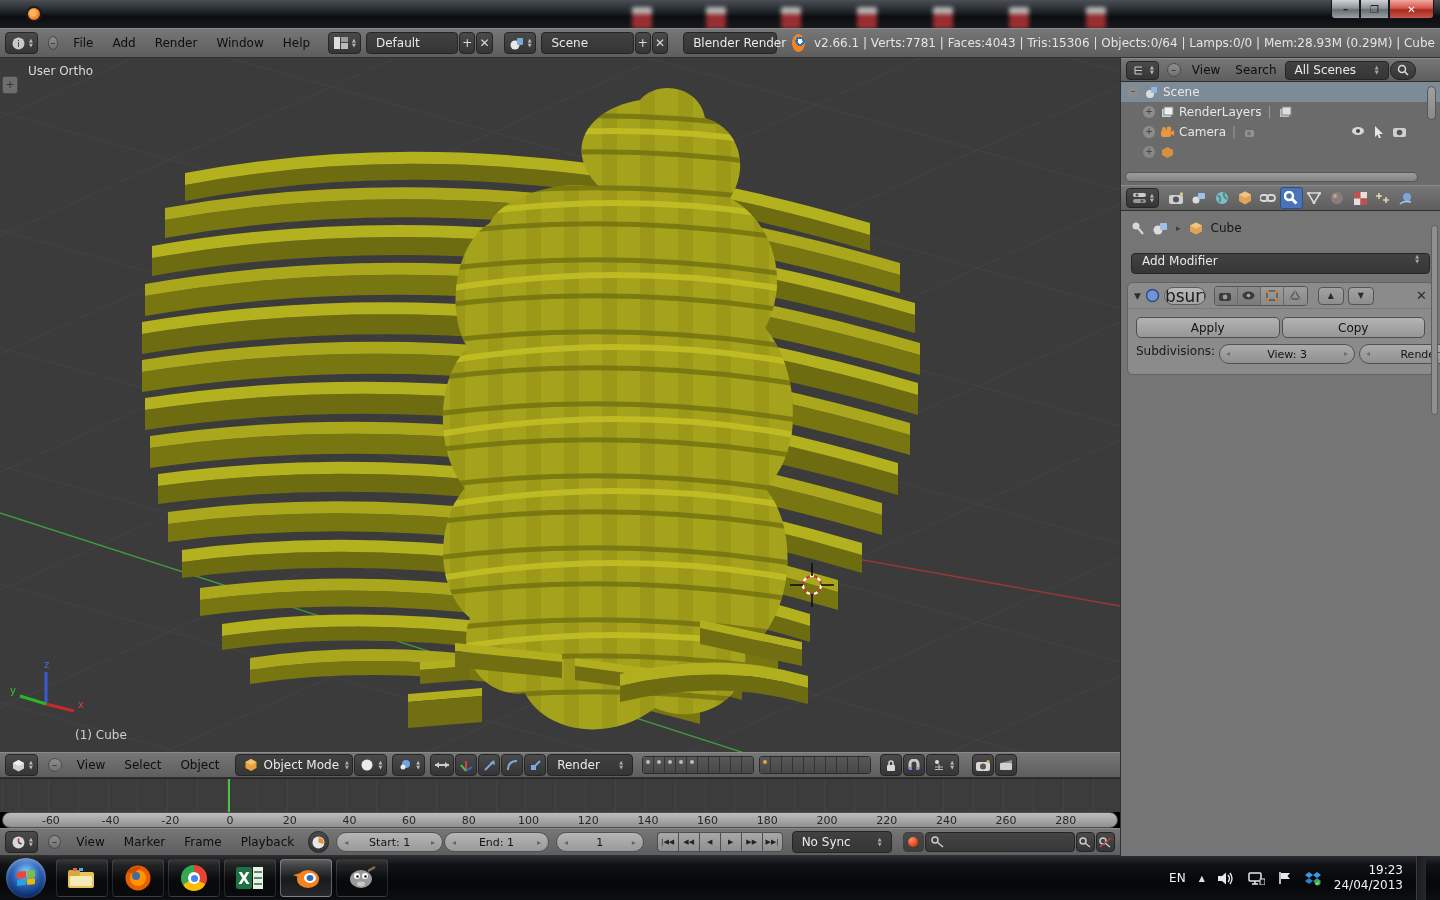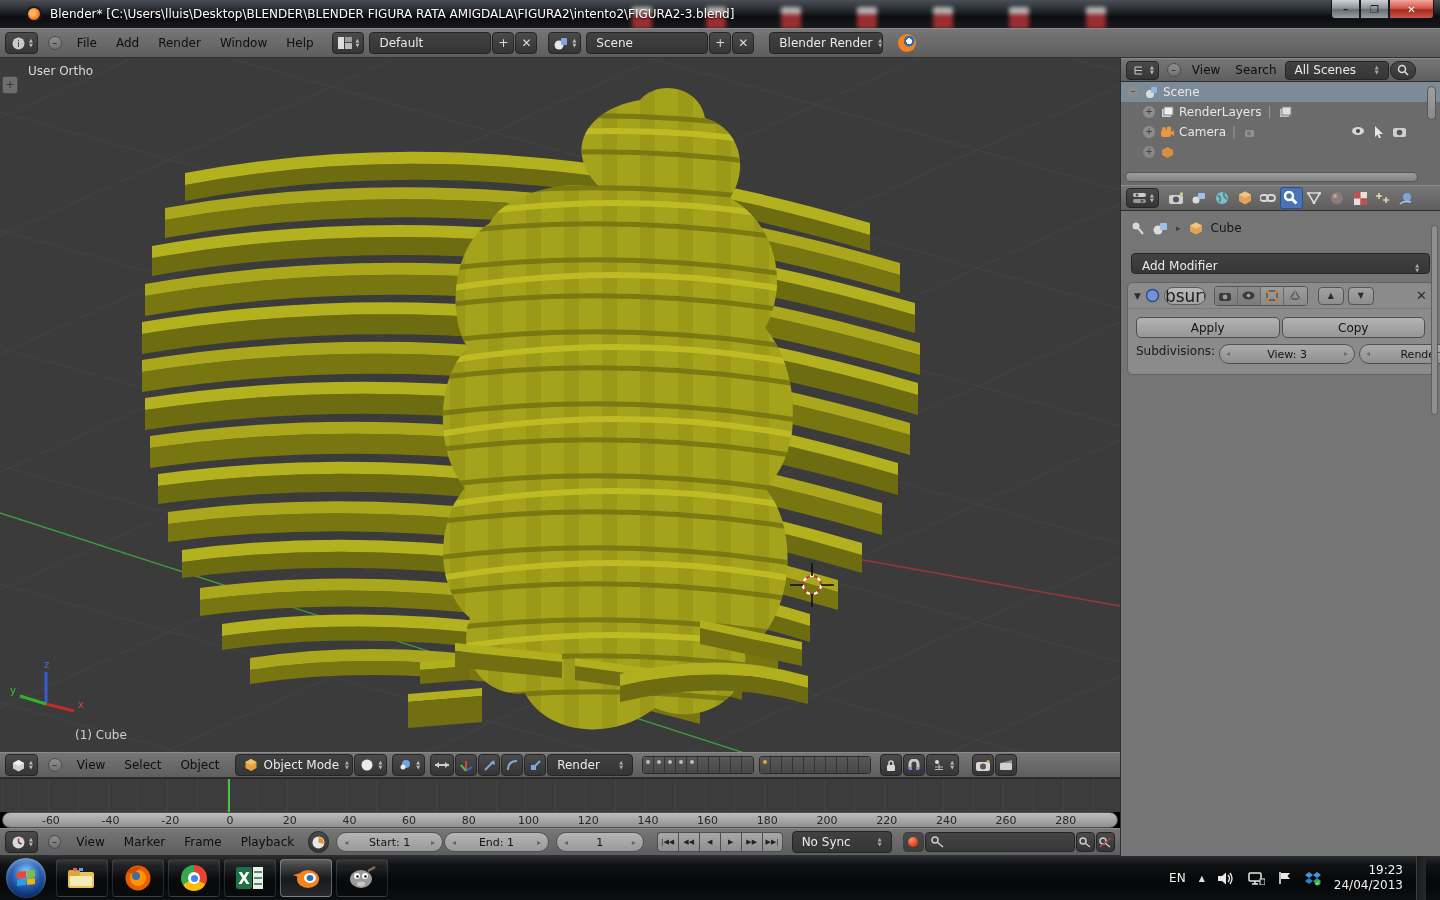--- a/index.html
+++ b/index.html
@@ -73,21 +73,21 @@
   .ol-vscroll{position:absolute;right:4px;top:4px;width:9px;height:34px;border-radius:5px;
     background:linear-gradient(#a0a0a0,#8a8a8a);border:1px solid #565656}
 
   .props{flex:1;display:flex;flex-direction:column;background:#757575}
   .ptabs{height:26px}
   .ptabs .bhdr{height:26px;gap:0}
   .ptab{width:23px;height:22px;display:flex;align-items:center;justify-content:center;border-radius:3px}
   .ptab.sel{background:#4a74b8;border:1px solid #2f4f86}
   .pcrumb{height:34px;display:flex;align-items:center;padding:0 10px;gap:8px;color:#151515;font-size:12px}
   .addmod{margin:8px 10px 0 10px;height:21px;background:linear-gradient(#424242,#363636);border:1px solid #252525;
-    border-radius:4px;color:#e9e9e9;font-size:12px;display:flex;align-items:flex-end;padding:0 10px}
+    border-radius:4px;color:#e9e9e9;font-size:12px;display:flex;align-items:flex-start;padding:0 10px}
   .addmod .updn{margin-left:auto;display:flex;flex-direction:column;font-size:5px;color:#aaa;line-height:5px}
 
   .modpanel{margin:8px 6px 0 6px;background:#8b8b8b;border:1px solid #636363;border-radius:6px;padding-bottom:10px}
   .mod-hdr{height:26px;display:flex;align-items:center;gap:4px;padding:0 6px;border-bottom:1px solid #7a7a7a}
   .tri{font-size:9px;color:#2e2e2e}
   .modname{width:42px;height:18px;border-radius:9px;background:linear-gradient(#b9b9b9,#a3a3a3);
     border:1px solid #5c5c5c;color:#1c1c1c;font-size:17px;text-align:center;outline:none}
   .mod-togglegrp{display:flex;border:1px solid #555;border-radius:4px;overflow:hidden;margin-left:4px}
   .mod-toggle{width:23px;height:18px;display:flex;align-items:center;justify-content:center;
     background:linear-gradient(#9d9d9d,#8a8a8a);border-right:1px solid #6a6a6a}
@@ -167,21 +167,20 @@
 
   <div class="titlebar">
     <div class="blur-icon" style="left:632px"></div>
     <div class="blur-icon" style="left:706px"></div>
     <div class="blur-icon" style="left:781px"></div>
     <div class="blur-icon" style="left:857px"></div>
     <div class="blur-icon" style="left:933px"></div>
     <div class="blur-icon" style="left:1009px"></div>
     <div class="blur-icon" style="left:1086px"></div>
     <span class="title-app-icon"></span>
-    <span class="title-text">Blender* [C:\Users\lluis\Desktop\BLENDER\BLENDER FIGURA RATA AMIGDALA\FIGURA2\intento2\FIGURA2-3.blend]</span>
     <div class="winbtns">
       <div class="winbtn first">–</div>
       <div class="winbtn">❐</div>
       <div class="winbtn close">✕</div>
     </div>
   </div>
 
   <div class="topbar">
     <div class="bhdr" style="height:30px">
       <div class="ebtn">
@@ -230,28 +229,29 @@
           <span class="updn">
             <span>▲</span>
             <span>▼</span>
           </span>
       </div>
       <div class="dfield" style="width:122px">
         <span>Scene</span>
       </div>
       <div class="sqbtn">+</div>
       <div class="sqbtn">✕</div>
-      <div class="dfield" style="width:114px;margin-left:14px">
+      <div class="dfield" style="width:94px;margin-left:14px">
         <span>Blender Render</span>
         <span class="updn">
             <span>▲</span>
             <span>▼</span>
           </span>
       </div>
       <span class="blogo"></span>
+      <span class="stats">v2.66.1 | Verts:7781 | Faces:4043 | Tris:15306 | Objects:0/64 | Lamps:0/0 | Mem:28.93M (0.29M) | Cube</span>
     </div>
   </div>
 
   <div class="main">
     <div class="leftcol">
 
       <div class="viewport">
         <svg id="vp-svg" width="1120" height="694">
             <line x1="0" y1="60" x2="1120" y2="-444" stroke="#434343" stroke-width="1"></line>
             <line x1="0" y1="178" x2="1120" y2="-326" stroke="#434343" stroke-width="1"></line>

